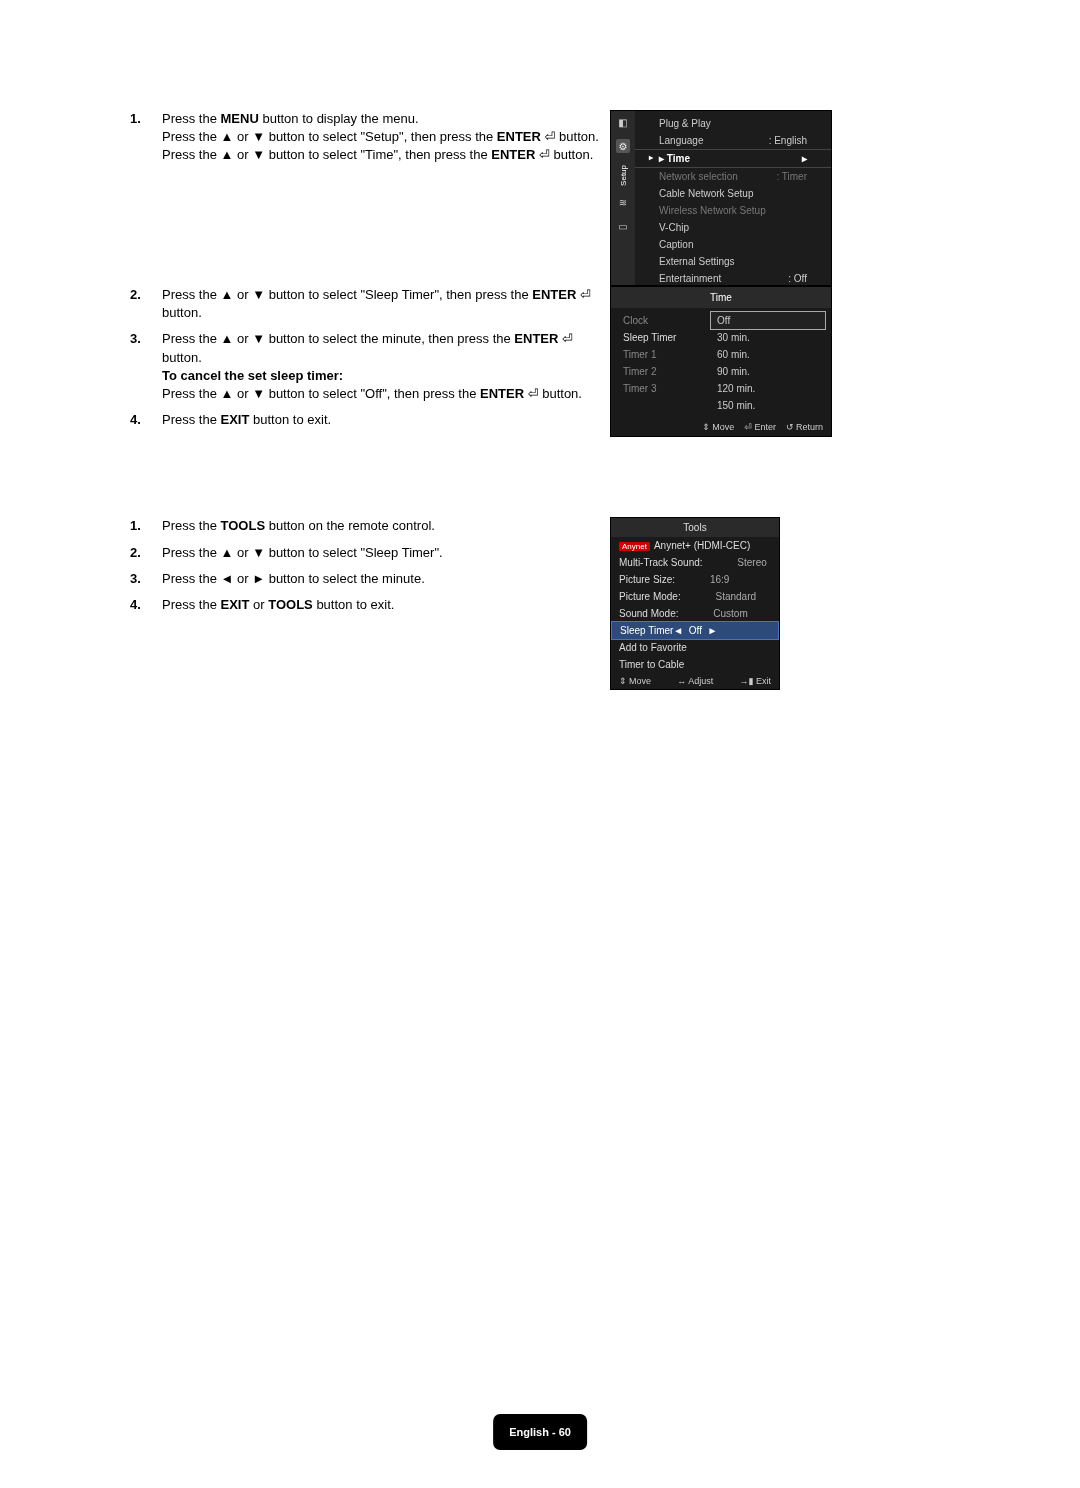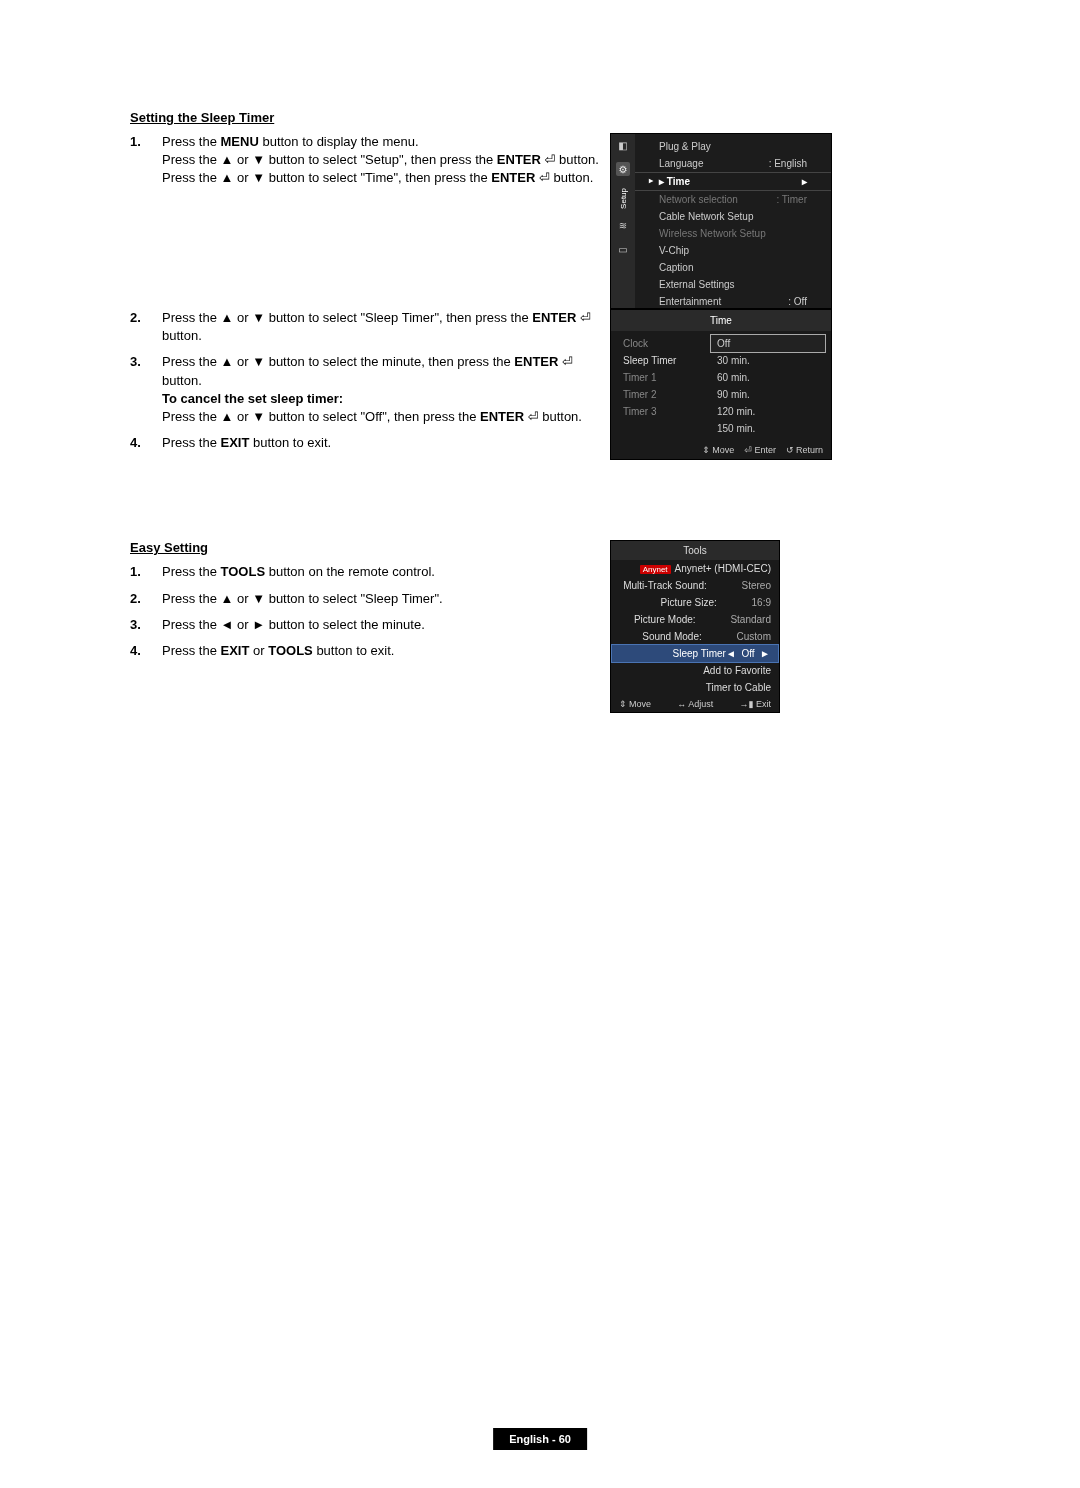--- a/index.html
+++ b/index.html
@@ -169,21 +169,21 @@
   font-size: 10px;
   border: 1px solid #000;
 }
 .osd-tools-header {
   text-align: center;
   padding: 4px 0;
   background: #2a2a2a;
 }
 .osd-tools-row {
   display: flex;
-  justify-content: flex-end;
+  justify-content: flex-start;
   padding: 3px 8px;
 }
 .osd-tools-row .val { color: #aaa; margin-left: 32px; }
 .osd-tools-row.hl {
   background: #2d4a7a;
   color: #fff;
   border: 1px solid #4a74b3;
   margin: -1px 0;
 }
 .osd-tools-row.hl .arrows { color: #fff; }
@@ -206,30 +206,29 @@
 
 .page-footer {
   position: absolute;
   bottom: 40px;
   left: 50%;
   transform: translateX(-50%);
   background: #000;
   color: #fff;
   font-size: 11px;
   font-weight: bold;
-  padding: 5px 16px;
-  border-radius: 0;
+  padding: 12px 16px;
+  border-radius: 7px;
 }
 </style>
 </head>
 <body>
 
 <div class="page">
 
-  <div class="section-title">Setting the Sleep Timer</div>
 
   <div class="col-wrap">
     <div class="left-col">
       <ol class="steps">
         <li class="step">
           <span class="step-num">1.</span>
           <span class="step-body">
             <span>Press the </span><span class="bold">MENU</span><span> button to display the menu.</span><br>
             <span>Press the ▲ or ▼ button to select "Setup", then press the </span><span class="bold">ENTER</span> <span>⏎</span><span> button.</span><br>
             <span>Press the ▲ or ▼ button to select "Time", then press the </span><span class="bold">ENTER</span> <span>⏎</span><span> button.</span>
@@ -342,21 +341,20 @@
           <span><span>↺</span> <span>Return</span></span>
         </div>
       </div>
     </div>
   </div>
 
   <div class="spacer-bottom"></div>
 
   <div class="col-wrap">
     <div class="left-col">
-      <div class="section-title">Easy Setting</div>
       <ol class="steps">
         <li class="step">
           <span class="step-num">1.</span>
           <span class="step-body"><span>Press the </span><span class="bold">TOOLS</span><span> button on the remote control.</span></span>
         </li>
         <li class="step">
           <span class="step-num">2.</span>
           <span class="step-body">Press the ▲ or ▼ button to select "Sleep Timer".</span>
         </li>
         <li class="step">

